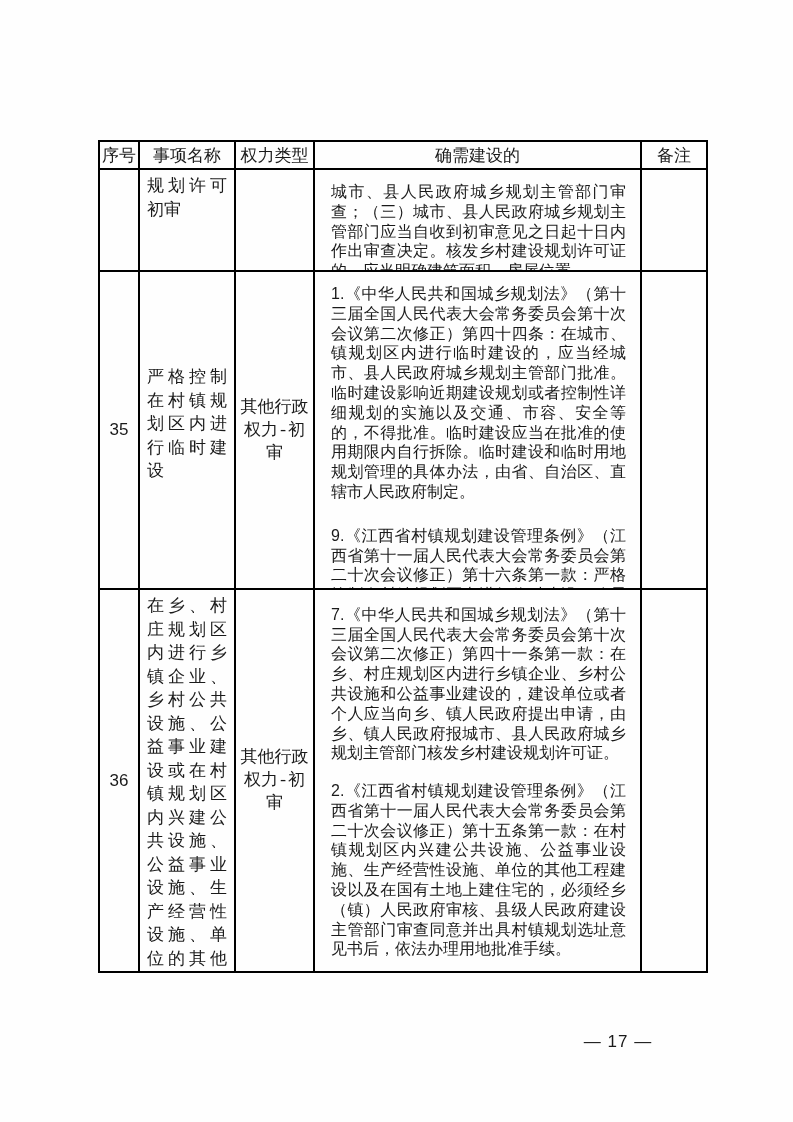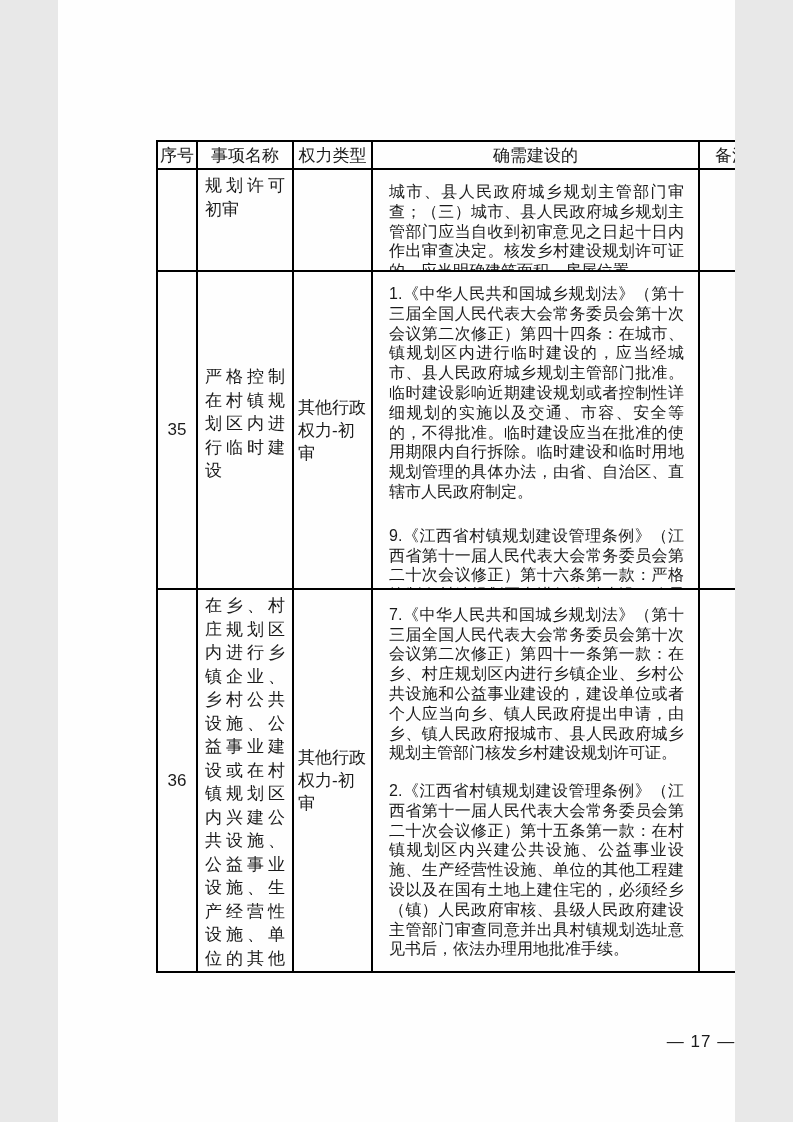--- a/index.html
+++ b/index.html
@@ -1,18 +1,18 @@
 <!DOCTYPE html>
 <html lang="zh"><head>
 <meta charset="utf-8">
 <style>
   html, body { margin: 0; padding: 0; background: #e8e8e8; }
   .page {
     position: relative;
-    width: 677px;
+    width: 793px;
     height: 1122px;
     margin: 0 auto;
     background: #fefefe;
     font-family: "Liberation Sans", sans-serif;
     color: #1a1a1a;
     overflow: hidden;
   }
   table.doc-table {
     position: absolute;
     left: 98px;
@@ -59,41 +59,42 @@
   }
   .name-box p {
     margin: 0;
     text-align: justify;
     text-justify: inter-character;
     word-break: break-all;
   }
   .name-box p.fill-last { text-align-last: justify; }
   .type-box {
     justify-content: center;
-    text-align: left;
+    text-align: center;
     font-size: 17px;
     line-height: 23px;
     padding: 0 4px;
+    font-family: Liberation Mono, monospace;
   }
   .basis-box {
     padding: 3px 5px 0 7px;
     font-size: 16px;
     line-height: 19.8px;
   }
   .basis-box p {
     margin: 9px;
     text-align: justify;
     text-justify: inter-character;
     word-break: break-all;
   }
   .remark-box { }
   .page-num {
     position: absolute;
     top: 1032px;
-    left: 563px;
+    left: 538px;
     width: 160px;
     text-align: center;
     font-size: 17px;
     letter-spacing: 1px;
     color: #1a1a1a;
   }
 </style>
 </head>
 <body>
 

